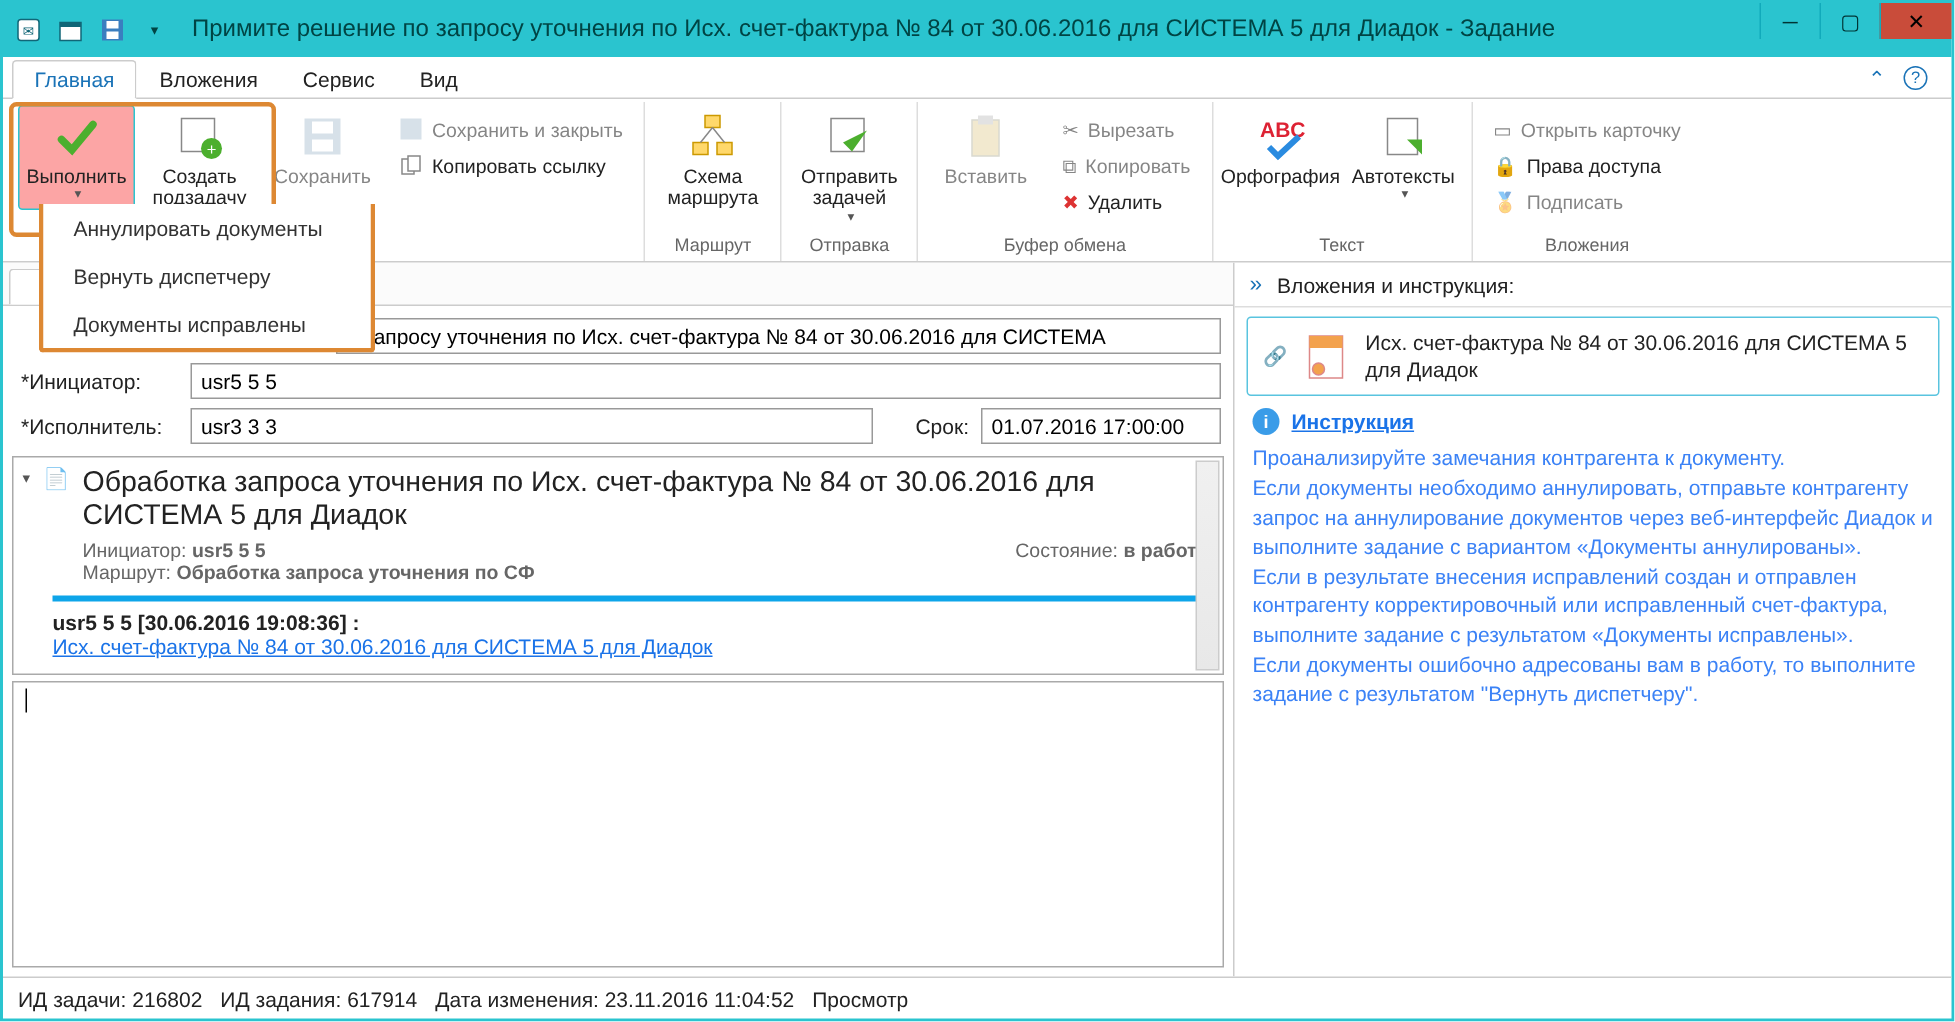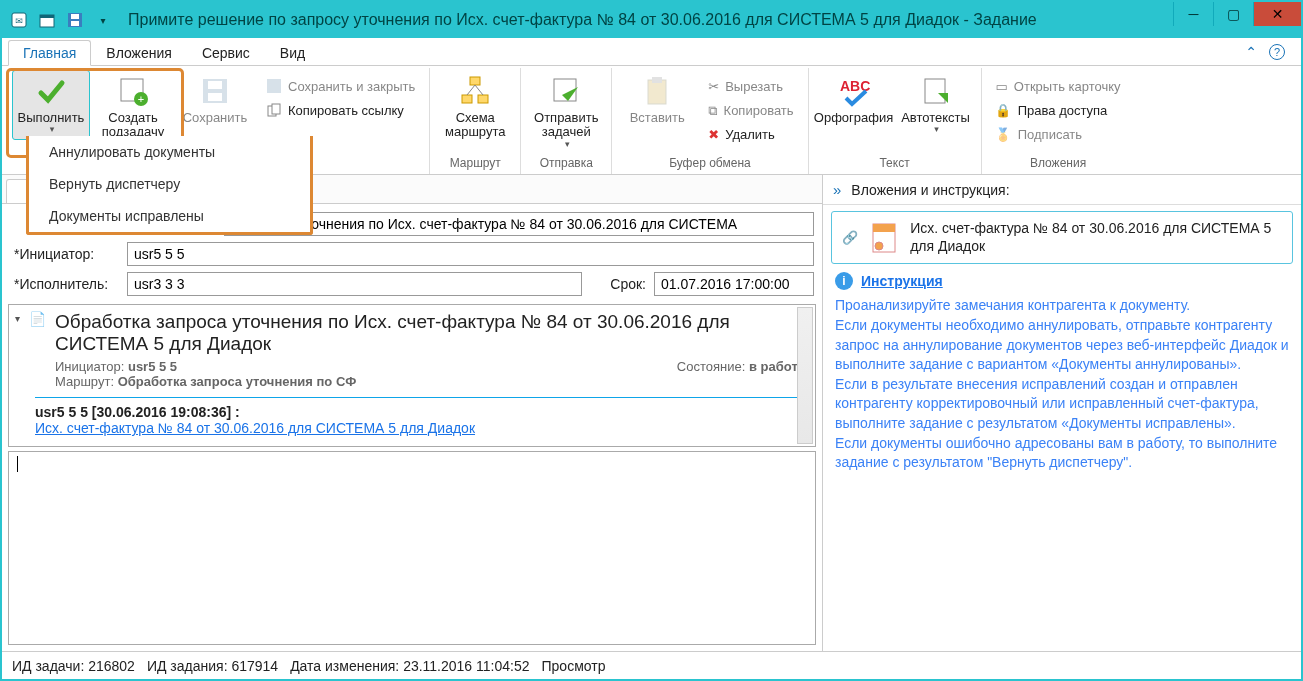--- a/index.html
+++ b/index.html
@@ -15,27 +15,27 @@
 .menubar { height:28px; border-bottom:1px solid #ccc; display:flex; align-items:center; padding:0 6px; font-size:14px; gap: 0;}
 .menubar .tab { padding:4px 14px; border:1px solid transparent; margin-top:2px;}
 .menubar .tab.active { border:1px solid #ccc; border-bottom:1px solid #fff; background:#fff; color:#1a73b7; border-radius:3px 3px 0 0;}
 .menubar .sys-icons { margin-left:auto; display:flex; gap:12px; padding-right:10px; color:#1a73b7;}
 .ribbon { display:flex; border-bottom:1px solid #ccc; padding:2px 4px 0 4px; position:relative; min-height:108px;}
 .ribbon-group { display:flex; flex-direction:column; align-items:center; border-right:1px solid #ddd; padding:2px 6px 2px 6px;}
 .ribbon-group .content { display:flex; align-items:flex-start; gap:4px; flex:1;}
 .ribbon-group .group-label { font-size:12px; color:#666; padding:2px 0 2px 0;}
 .big-btn { display:flex; flex-direction:column; align-items:center; justify-content:flex-start; width:78px; padding:4px 2px; text-align:center; font-size:13px; line-height:1.1; border:1px solid transparent; border-radius:3px;}
 .big-btn .icon { width:32px; height:32px; display:flex; align-items:center; justify-content:center; margin-bottom:4px;}
-.big-btn.highlighted { background:#e5e5e5; border:1px solid #2ac4cf;}
+.big-btn.highlighted { background:#fca5a5; border:1px solid #2ac4cf;}
 .big-btn.disabled { opacity:0.55;}
 .mini-btn { display:flex; align-items:center; gap:6px; padding:2px 8px; font-size:13px; height:24px; line-height:1; white-space:nowrap;}
 .mini-btn.disabled { opacity:0.55;}
 .mini-stack { display:flex; flex-direction:column; align-items:flex-start; justify-content:flex-start;}
 .caret-down { font-size:9px; color:#555; margin-left:2px;}
-.dropdown-pop { position:absolute; top:70px; left:24px; width:287px; background:#fff; border:3px solid #d83; border-top:none; border-radius:0 0 3px 3px;}
+.dropdown-pop { position:absolute; top:70px; left:24px; width:224px; background:#fff; border:3px solid #d83; border-top:none; border-radius:0 0 3px 3px;}
 .dropdown-pop .item { padding:8px 20px; font-size:14px; color:#333;}
 .hl-border { position:absolute; border:3px solid #d83; border-radius:5px; pointer-events:none;}
 .body-area { flex:1; display:flex; overflow:hidden; border-top:0;}
 .left-pane { flex:1; display:flex; flex-direction:column; overflow:hidden; border-right:1px solid #ccc;}
 .tab-strip { display:flex; border-bottom:1px solid #ccc; padding:4px 4px 0 4px; background:#fbfbfb;}
 .tab-strip .ptab { padding:4px 14px; border:1px solid #ccc; border-bottom:none; margin-right:4px; border-radius:3px 3px 0 0; background:#fff;}
 .form-area { padding:8px 8px 4px 12px; display:flex; flex-direction:column; gap:6px;}
 .form-row { display:flex; align-items:center; gap:8px;}
 .form-row label { width:105px; font-size:14px;}
 .form-row input { flex:1; border:1px solid #999; padding:3px 6px; font-size:14px; height:24px;}
@@ -303,21 +303,21 @@
       <span class="collapse">▾</span>
       <span style="position:absolute; left:20px; top:6px; font-size:14px;">📄</span>
       <div style="padding-left:20px;">
         <div style="font-size:19px;">Обработка запроса уточнения по Исх. счет-фактура № 84 от 30.06.2016 для СИСТЕМА 5 для Диадок</div>
         <div style="display:flex; gap:30px; margin-top:4px;">
           <span class="secondary"><span>Инициатор:</span> <b>usr5 5 5</b></span>
           <span class="secondary" style="margin-left:auto;"><span>Состояние:</span> <b>в работе</b></span>
         </div>
         <div class="secondary"><span>Маршрут:</span> <b>Обработка запроса уточнения по СФ</b></div>
       </div>
-      <div style="border-top:1px solid #0ea5e9; margin-top:8px; padding-top:6px;">
+      <div style="border-top:4px solid #0ea5e9; margin-top:8px; padding-top:6px;">
         <div style="font-weight:bold;">usr5 5 5 [30.06.2016 19:08:36] :</div>
         <a href="#" class="link">Исх. счет-фактура № 84 от 30.06.2016 для СИСТЕМА 5 для Диадок</a>
       </div>
       <div class="scroll-hint"></div>
     </div>
 
     <div class="msg-area">
       <span class="cursor"></span>
     </div>
   </div>

